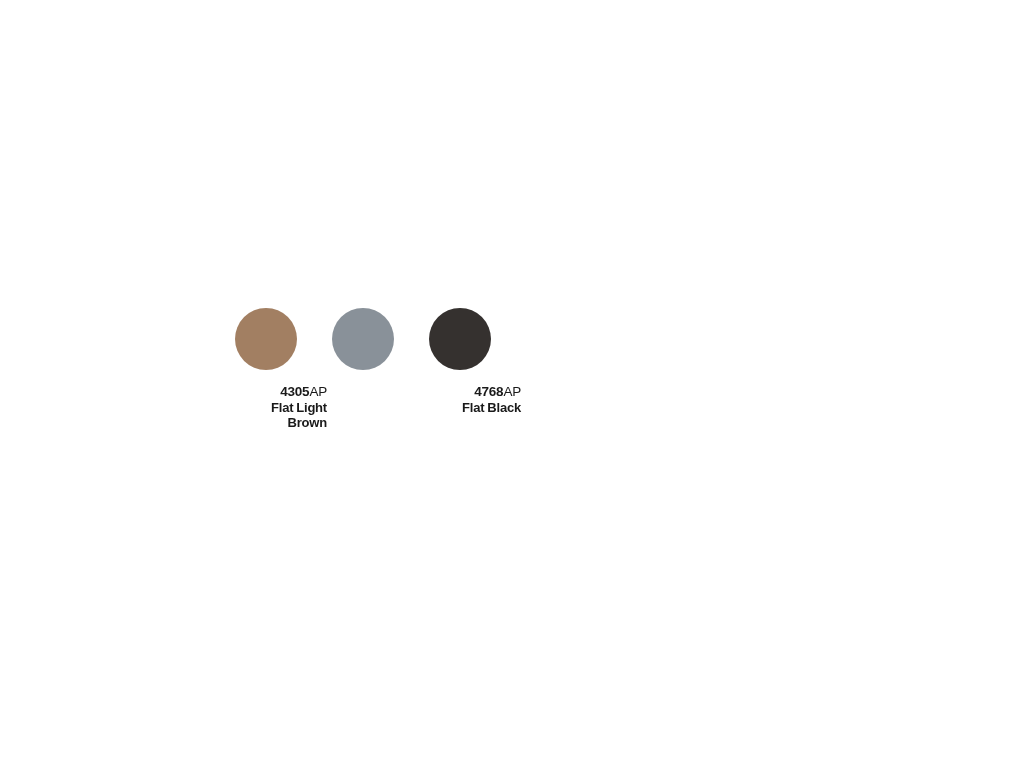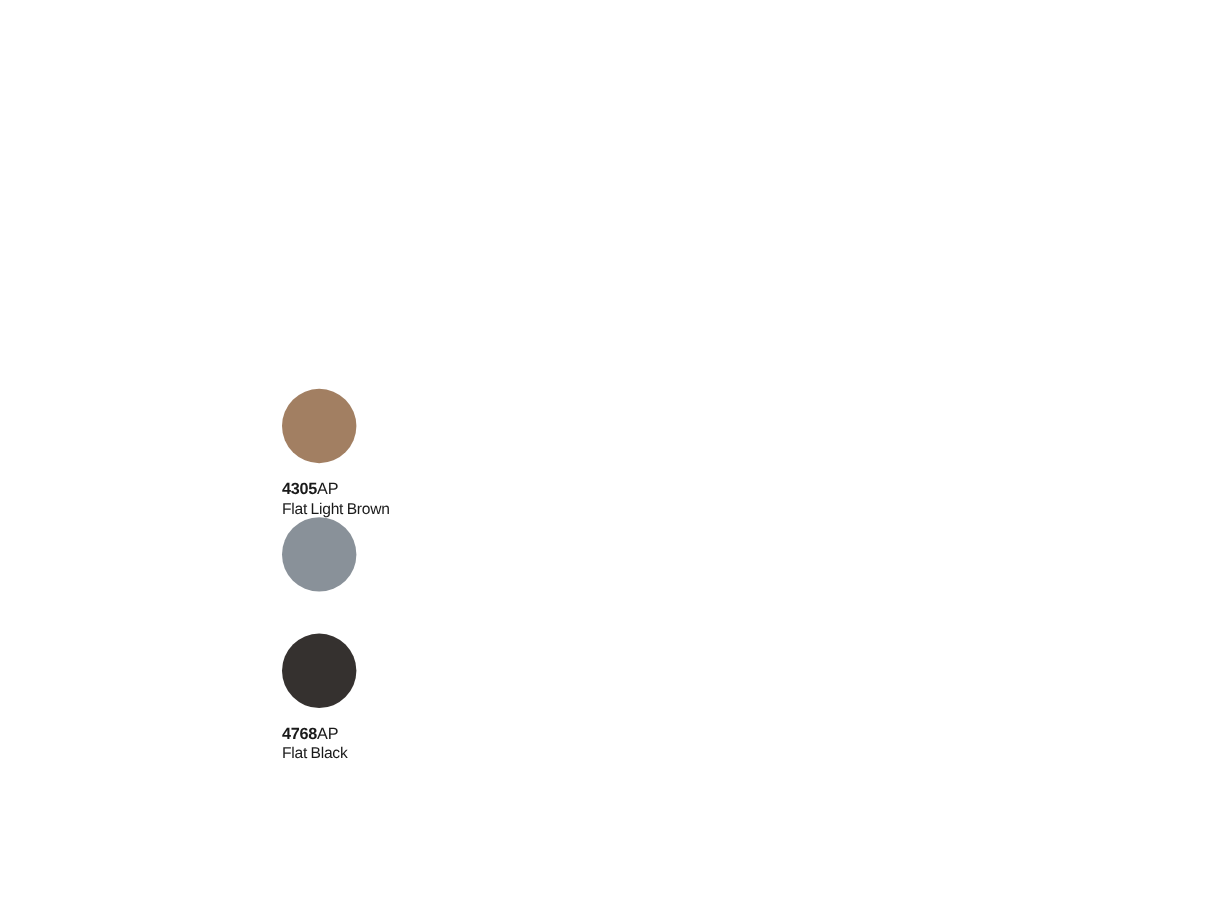--- a/index.html
+++ b/index.html
@@ -12,25 +12,25 @@
     height: 768px;
     background: #ffffff;
     font-family: "Liberation Sans", "DejaVu Sans", sans-serif;
     overflow: hidden;
     position: relative;
   }
 
   #swatch-chart {
     position: absolute;
     left: 235px;
-    top: 324px;
+    top: 308px;
     width: 600px;
     display: flex;
-    flex-direction: column;
     align-items: flex-start;
+    text-align: right;
   }
 
   .swatch-item {
     width: 97px;
     flex: 0 0 97px;
     display: flex;
     flex-direction: column;
     align-items: flex-start;
   }
 
@@ -58,21 +58,21 @@
     font-weight: bold;
   }
   .swatch-code .code-suffix {
     font-weight: normal;
   }
 
   .swatch-name {
     font-family: "Liberation Sans", "DejaVu Sans", sans-serif;
     font-size: 13px;
     line-height: 15px;
-    font-weight: normal;
+    font-weight: bold;
     color: #1a1a1a;
     letter-spacing: -0.2px;
     word-spacing: -0.5px;
     margin-top: 1px;
   }
 </style>
 </head>
 <body>
 
 <div id="swatch-chart">

